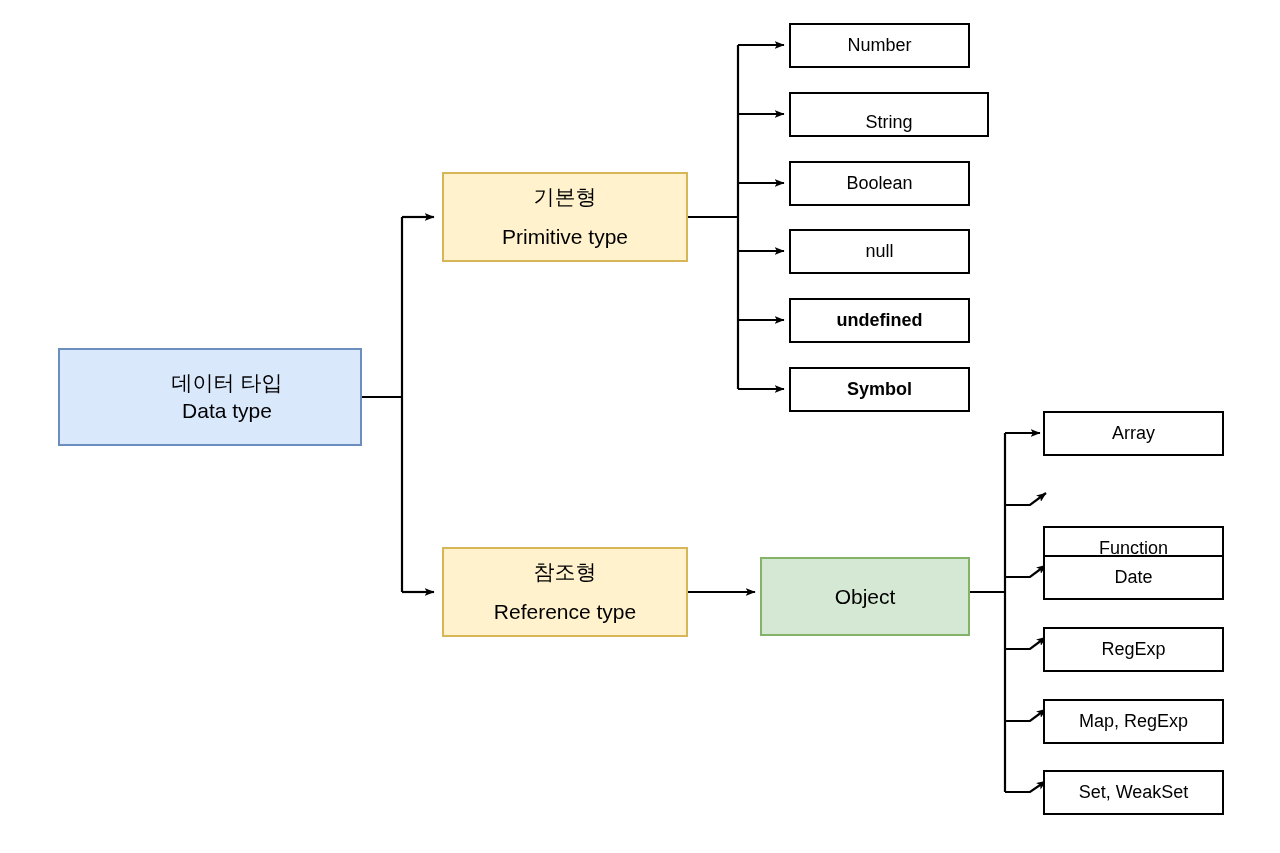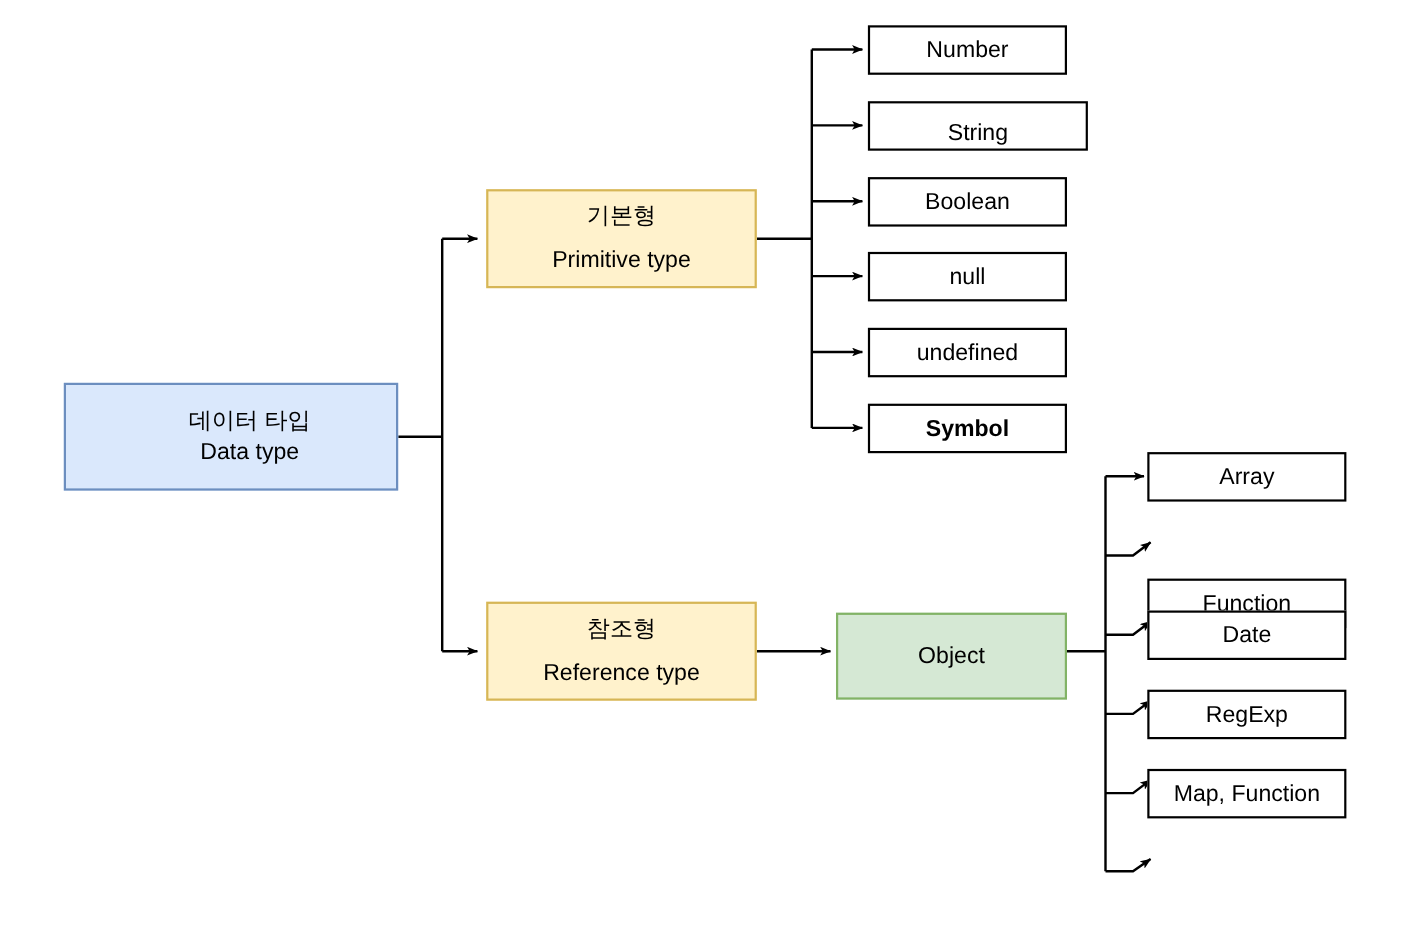--- a/index.html
+++ b/index.html
@@ -35,21 +35,21 @@
     justify-content: center;
     text-align: center;
     color: #000000;
     line-height: 1.32;
     white-space: pre-line;
     z-index: 2;
   }
   .node.plain {
     background: #ffffff;
     border: 2px solid #000000;
-    font-size: 21px;
+    font-size: 18px;
   }
   .node.root {
     background: #dae8fc;
     border: 2px solid #6c8ebf;
     font-size: 21px;
   }
   .node.category {
     background: #fff2cc;
     border: 2px solid #d6b656;
     font-size: 21px;
@@ -136,36 +136,39 @@
   </div>
   <div class="node plain" style="left:789px; top:92px; width:200px; height:45px;justify-content:flex-end;">
     <span>String</span>
   </div>
   <div class="node plain" style="left:789px; top:161px; width:181px; height:45px;">
     <span>Boolean</span>
   </div>
   <div class="node plain" style="left:789px; top:229px; width:181px; height:45px;">
     <span>null</span>
   </div>
-  <div class="node plain" style="left:789px; top:298px; width:181px; height:45px;">
+  <div class="node plain" style="left:789px; top:298px; width:181px; height:45px;font-weight:bold;">
     <span>undefined</span>
   </div>
   <div class="node plain" style="left:789px; top:367px; width:181px; height:45px;font-weight:bold;">
     <span>Symbol</span>
   </div>
 
   <div class="node plain" style="left:1043px; top:411px; width:181px; height:45px;">
     <span>Array</span>
   </div>
   <div class="node plain" style="left:1043px; top:483px; width:181px; height:45px;margin-top:43px;">
     <span>Function</span>
   </div>
   <div class="node plain" style="left:1043px; top:555px; width:181px; height:45px;">
     <span>Date</span>
   </div>
   <div class="node plain" style="left:1043px; top:627px; width:181px; height:45px;">
     <span>RegExp</span>
   </div>
   <div class="node plain" style="left:1043px; top:699px; width:181px; height:45px;">
-    <span>Map, Function</span>
+    <span>Map, RegExp</span>
+  </div>
+  <div class="node plain" style="left:1043px; top:770px; width:181px; height:45px;">
+    <span>Set, WeakSet</span>
   </div>
 
 </div>
 
 </body></html>

